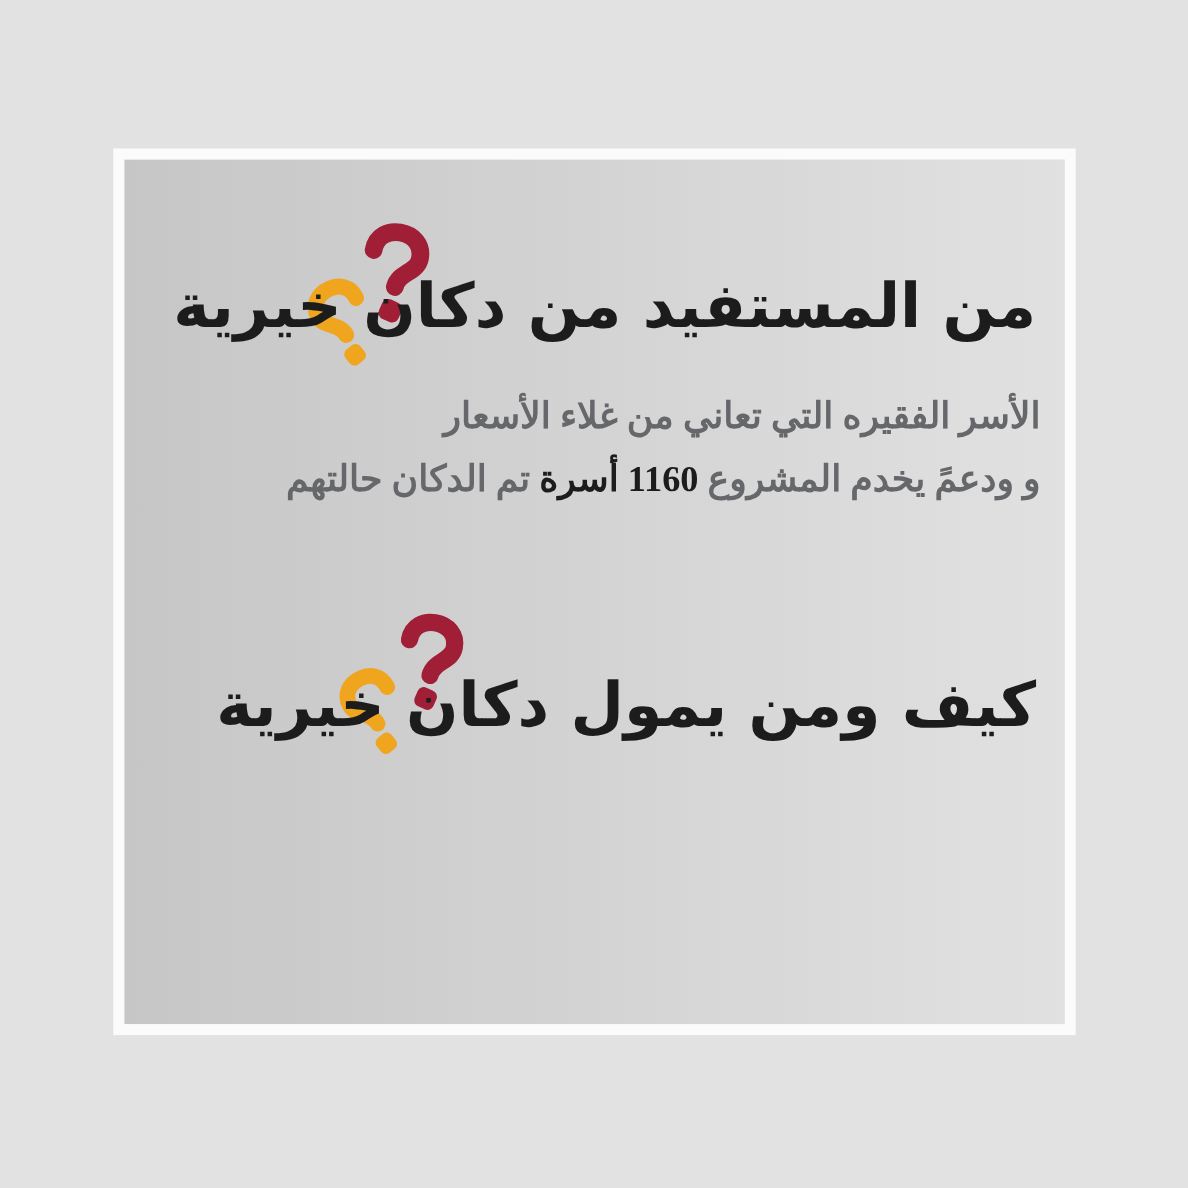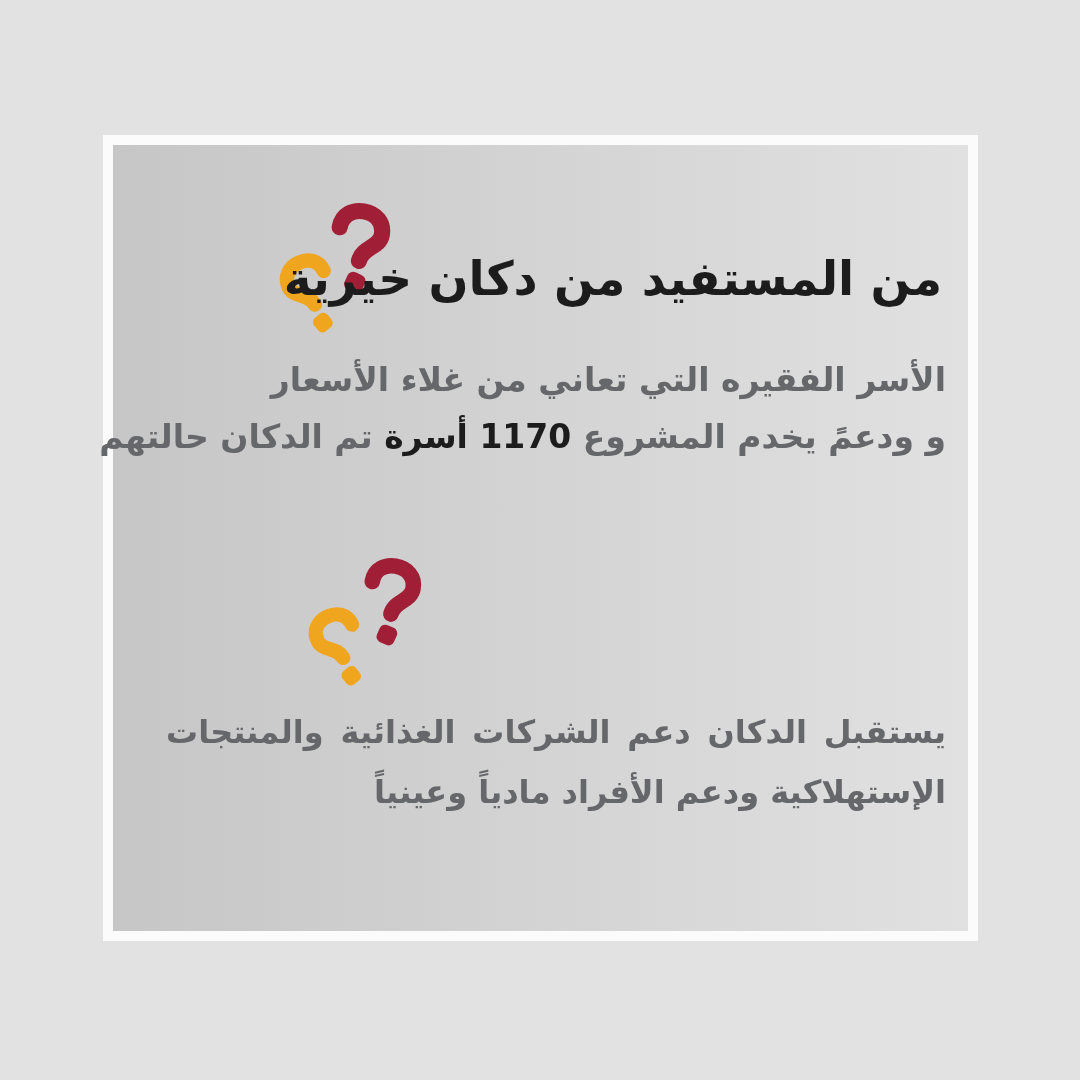--- a/index.html
+++ b/index.html
@@ -37,38 +37,39 @@
   .qm-s2-gold { left: 202px; top: 465px; transform: rotate(-25deg); }
 
   .heading {
     position: absolute;
     right: 26px;
     direction: rtl;
     text-align: left;
     white-space: nowrap;
     color: var(--heading-text, #1c1c1c);
     font-weight: bold;
-    font-size: 47px;
+    font-size: 56px;
     line-height: 60px;
   }
   .heading-1 { top: 104px; }
   .heading-2 { top: 467px; }
 
   .body-text {
     position: absolute;
     right: 22px;
     direction: rtl;
     text-align: right;
     color: var(--body-text, #65676a);
     font-weight: bold;
   }
   .body-1 {
     top: 206px;
     font-size: 33px;
     line-height: 57px;
+    font-family: Liberation Serif, serif;
   }
   .body-1 .line { white-space: nowrap; }
   .body-2 {
     top: 557px;
     width: 780px;
     font-size: 32px;
     line-height: 60px;
   }
   .body-2 .line-justify {
     text-align: justify;
@@ -94,34 +95,31 @@
     </div>
     <div class="qm qm-gold qm-s1-gold">
       <svg width="56" height="78" viewBox="0 0 100 140" xmlns="http://www.w3.org/2000/svg">
         <path d="M84 38 C84 16 67 6 50 6 C30 6 15 18 15 38 C15 60 42 62 44 86" fill="none" stroke-width="26" stroke-linecap="round"></path>
         <rect x="28" y="106" width="31" height="31" rx="10" transform="rotate(-14 43.5 121.5)"></rect>
       </svg>
     </div>
     <div class="heading heading-1" dir="rtl">من المستفيد من دكان خيرية</div>
     <div class="body-text body-1" dir="rtl">
       <div class="line">الأسر الفقيره التي تعاني من غلاء الأسعار</div>
-      <div class="line"><span>و ودعمً يخدم المشروع </span><span class="highlight">1170 أسرة</span><span> تم الدكان حالتهم</span></div>
+      <div class="line"><span>و ودعمً يخدم المشروع </span><span class="highlight">1160 أسرة</span><span> تم الدكان حالتهم</span></div>
     </div>
 
     <div class="qm qm-dark qm-s2-dark">
       <svg width="60" height="84" viewBox="0 0 100 140" xmlns="http://www.w3.org/2000/svg">
         <path d="M16 38 C16 16 33 6 50 6 C70 6 85 18 85 38 C85 60 58 62 56 86" fill="none" stroke-width="26" stroke-linecap="round"></path>
         <rect x="40" y="106" width="31" height="31" rx="10" transform="rotate(14 55.5 121.5)"></rect>
       </svg>
     </div>
     <div class="qm qm-gold qm-s2-gold">
       <svg width="55" height="77" viewBox="0 0 100 140" xmlns="http://www.w3.org/2000/svg">
         <path d="M84 38 C84 16 67 6 50 6 C30 6 15 18 15 38 C15 60 42 62 44 86" fill="none" stroke-width="26" stroke-linecap="round"></path>
         <rect x="28" y="106" width="31" height="31" rx="10" transform="rotate(-14 43.5 121.5)"></rect>
       </svg>
     </div>
-    <div class="body-text body-2" dir="rtl">
-      <div class="line-justify">يستقبل الدكان دعم الشركات الغذائية والمنتجات</div>
-      <div class="line">الإستهلاكية ودعم الأفراد مادياً وعينياً</div>
-    </div>
+    <div class="heading heading-2" dir="rtl">كيف ومن يمول دكان خيرية</div>
 
   </div>
 </div>
 
 </body></html>

